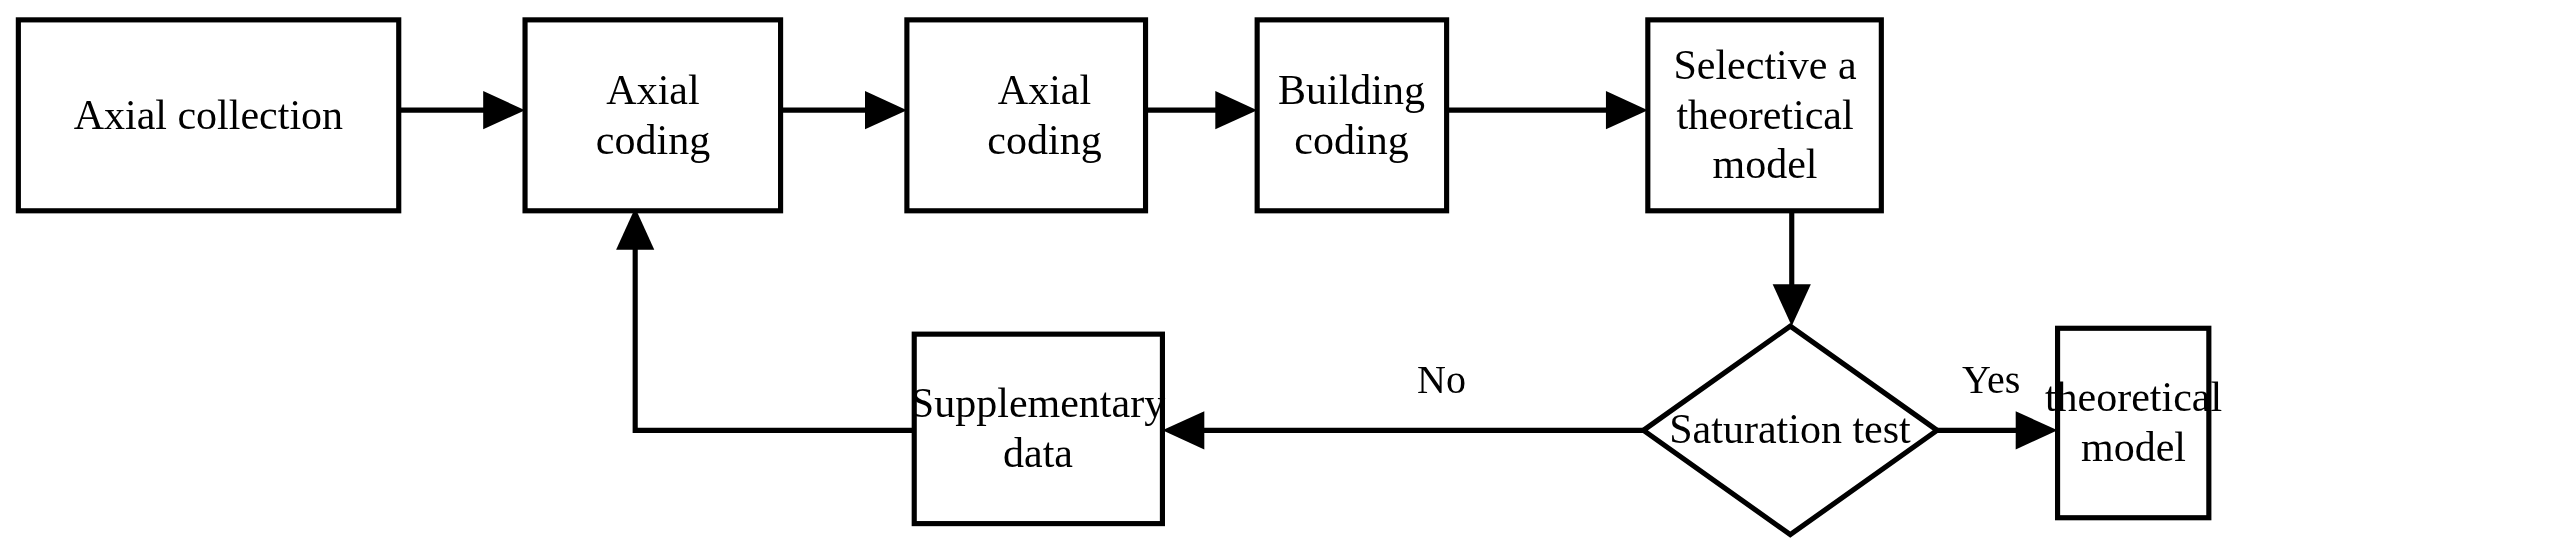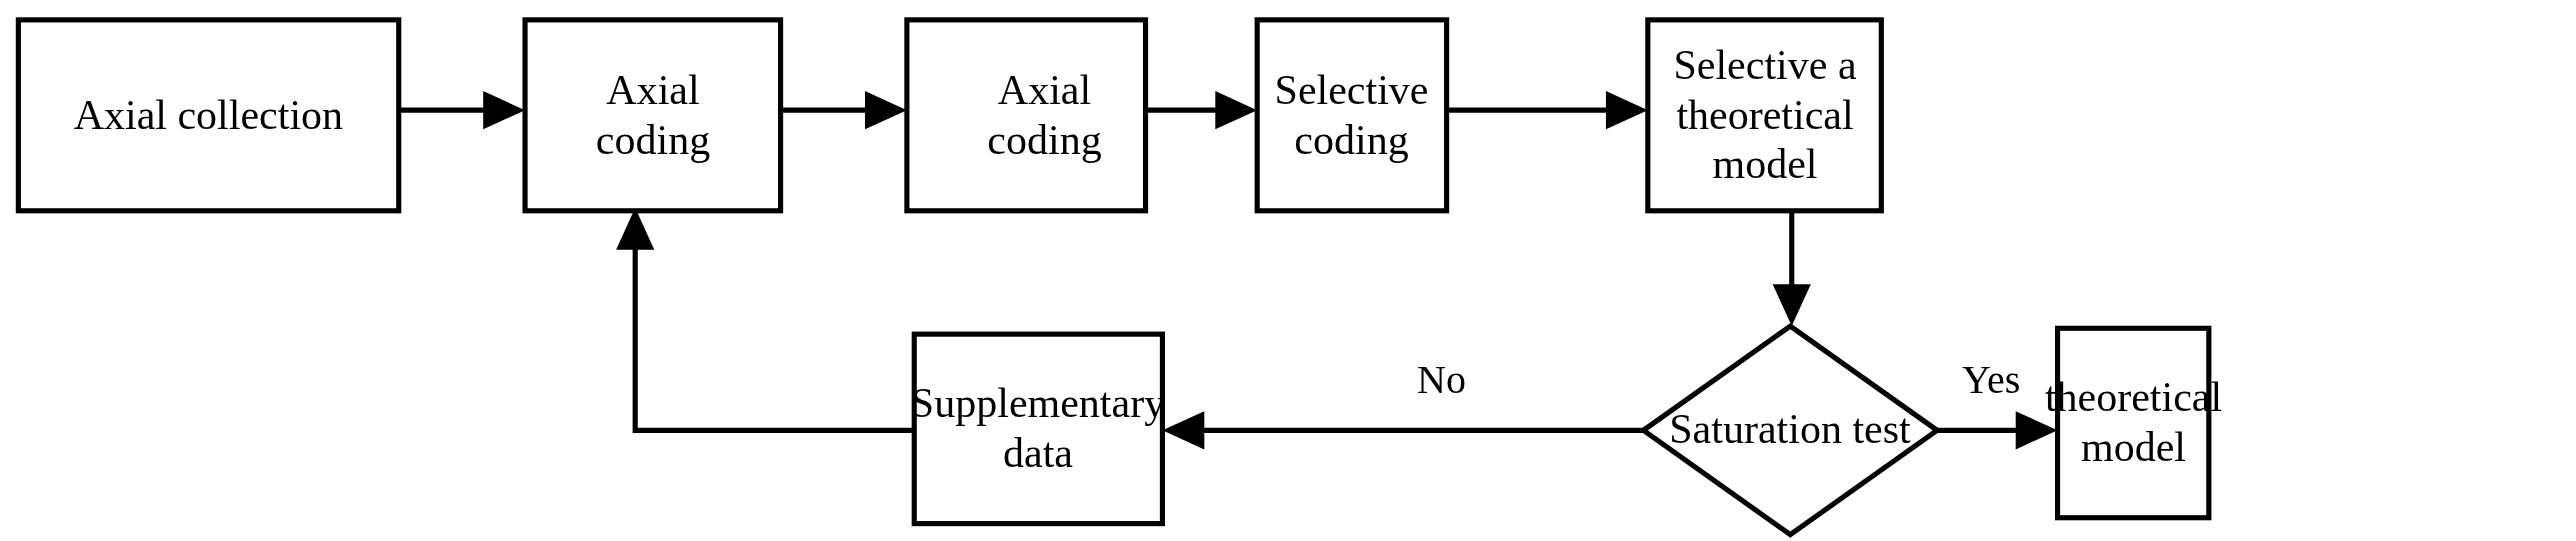--- a/index.html
+++ b/index.html
@@ -142,21 +142,21 @@
 
   <div class="node-label" style="left:925px; top:20px; width:239px; height:191px;">
     <div>
       <div>Axial</div>
       <div>coding</div>
     </div>
   </div>
 
   <div class="node-label" style="left:1257px; top:20px; width:189px; height:191px;">
     <div>
-      <div>Selective</div>
+      <div>Building</div>
       <div>coding</div>
     </div>
   </div>
 
   <div class="node-label" style="left:1648px; top:20px; width:234px; height:191px;">
     <div>
       <div>Selective a</div>
       <div>theoretical</div>
       <div>model</div>
     </div>

